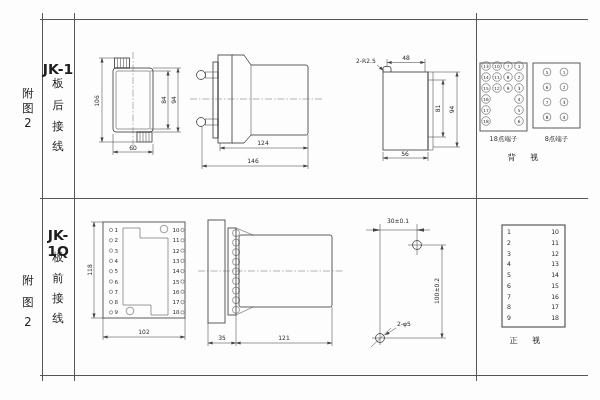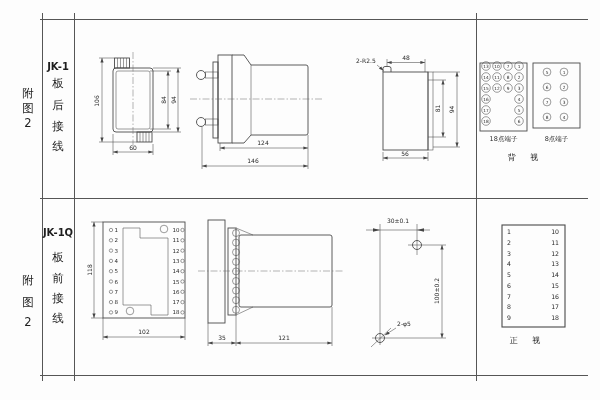--- a/index.html
+++ b/index.html
@@ -1,21 +1,21 @@
 <!DOCTYPE html>
 <html><head>
 <meta charset="utf-8">
 <style>
   html,body{margin:0;padding:0;background:#fff;}
   .stage{position:relative;width:600px;height:400px;background:#fdfdfd;
          font-family:"DejaVu Sans","Liberation Sans",sans-serif;overflow:hidden;}
   .hline{position:absolute;height:1px;background:#565656;}
   .vline{position:absolute;width:1px;background:#565656;}
   .cjk{position:absolute;width:32px;text-align:center;font-size:11.5px;color:#1e1e1e;line-height:14px;}
-  .model{position:absolute;width:34px;text-align:center;font-size:10px;color:#1e1e1e;font-weight:bold;}
+  .model{position:absolute;width:34px;text-align:center;font-size:14px;color:#1e1e1e;font-weight:bold;}
   .fig{position:absolute;width:36px;text-align:center;font-size:11.5px;color:#1e1e1e;line-height:14px;}
   svg{position:absolute;overflow:visible;}
   svg text{fill:#2a2a2a;font-family:"DejaVu Sans","Liberation Sans",sans-serif;}
   .part{stroke:#4a4a4a;stroke-width:0.9;fill:none;}
   .thin{stroke:#4a4a4a;stroke-width:0.55;fill:none;}
   .dim{stroke:#4a4a4a;stroke-width:0.55;fill:none;}
   .cl{stroke:#6a6a6a;stroke-width:0.5;fill:none;stroke-dasharray:7 2 1.5 2;}
   .dtxt{font-size:6px;}
   .stxt{font-size:5.5px;}
   .ctxt{font-size:4.3px;}

